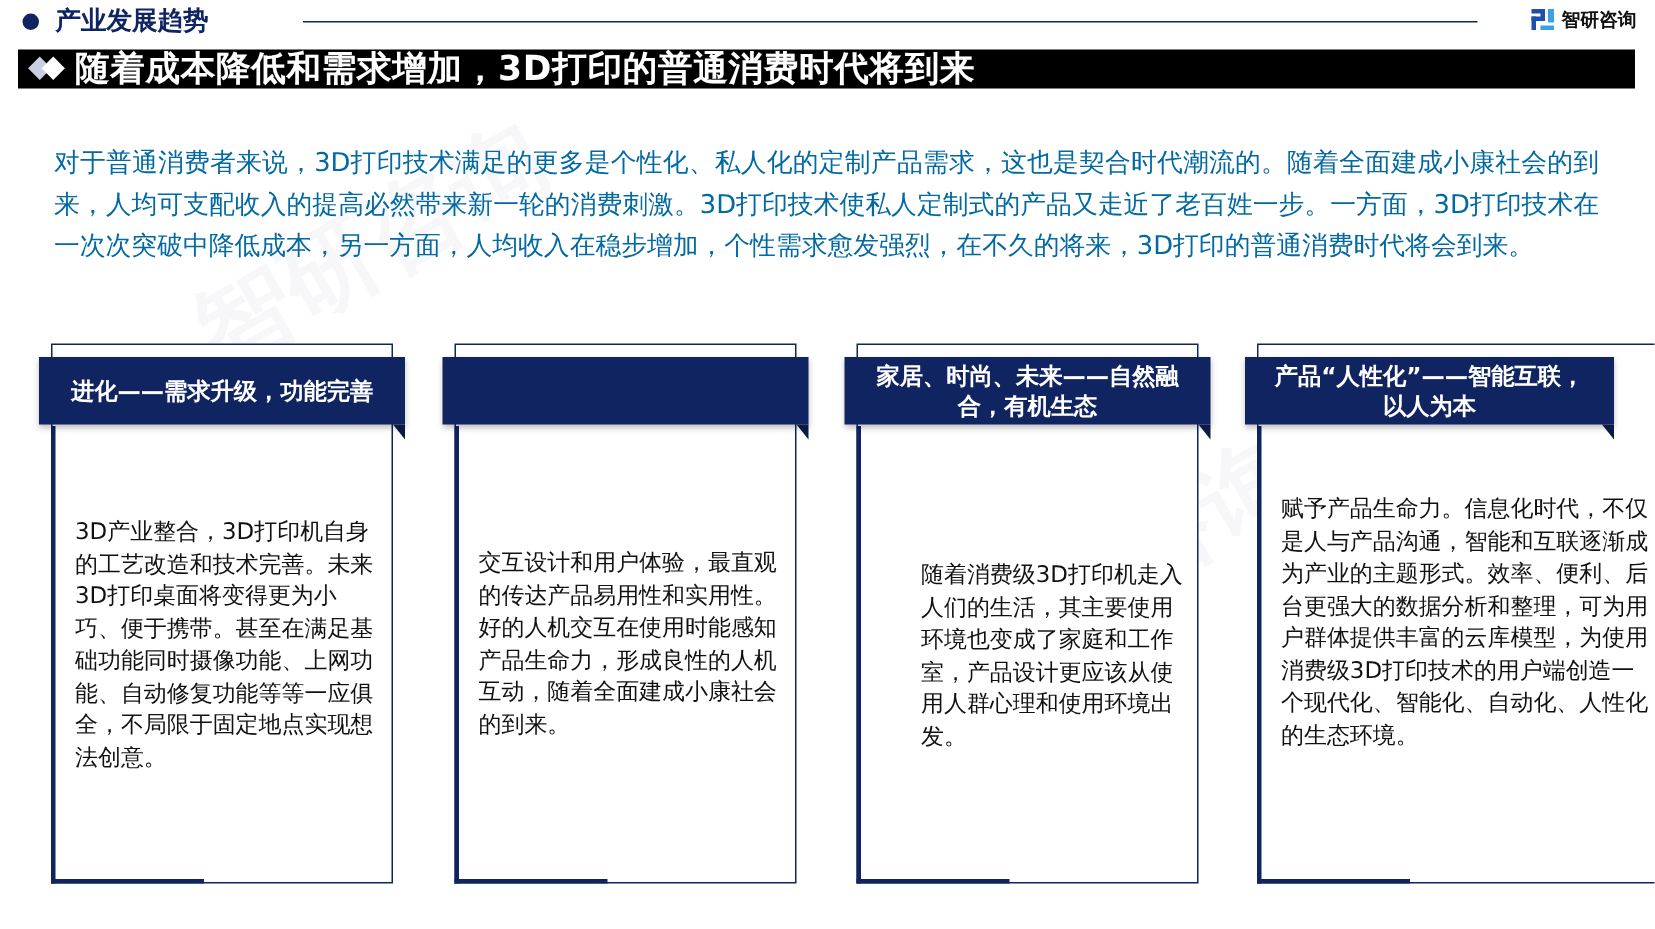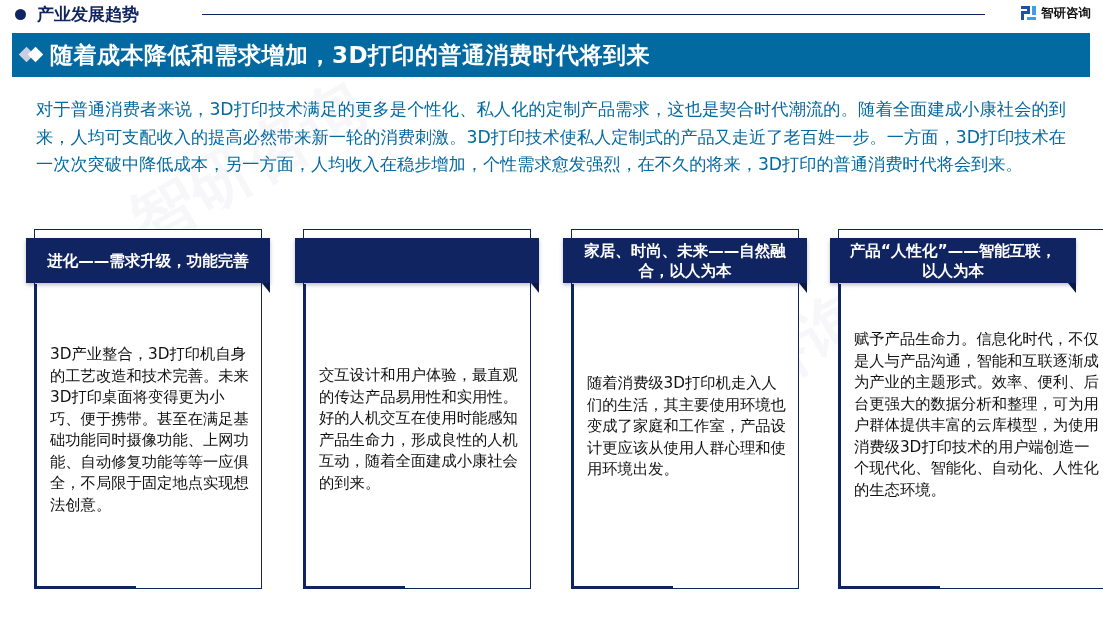--- a/index.html
+++ b/index.html
@@ -26,22 +26,22 @@
   .topbar .rule {
     position: absolute; left: 202px; right: 118px; top: 14px; height: 1px; background: #0f2460;
   }
   .brand { position: absolute; right: 12px; top: 4px; display: flex; align-items: center; gap: 4px; }
   .brand-logo { width: 16px; height: 16px; position: relative; }
   .brand-logo span { position: absolute; display: block; }
   .brand-name { font-size: 12.5px; font-weight: bold; color: #111; line-height: 18px; }
 
   
   .banner {
-    position: absolute; left: 12px; top: 33px; width: 1078px; height: 44px;
-    background: #0369a1; display: flex; align-items: center; text-align: center;
+    position: absolute; left: 12px; top: 33px; width: 1078px; height: 26px;
+    background: #000000; display: flex; align-items: center; text-align: center;
   }
   .banner-icon { position: relative; width: 30px; height: 20px; margin-left: 6px; }
   .banner-icon .d1, .banner-icon .d2 {
     position: absolute; width: 11px; height: 11px; transform: rotate(45deg); top: 4px;
   }
   .banner-icon .d1 { left: 3px; background: #c9cfe0; }
   .banner-icon .d2 { left: 12px; background: #ffffff; }
   .banner-title {
     color: #fff; font-size: 23px; font-weight: bold; letter-spacing: 0.5px; line-height: 39px;
     margin-left: 2px;
@@ -138,24 +138,24 @@
   </div>
   <div class="card-body" style="top:136px;">交互设计和用户体验，最直观的传达产品易用性和实用性。好的人机交互在使用时能感知产品生命力，形成良性的人机互动，随着全面建成小康社会的到来。</div>
 </div>
 
 <div class="card" style="left:571px;">
   <div class="card-box">
     <div class="thick-left"></div>
       <div class="thick-bottom"></div>
   </div>
   <div class="card-header">
-    <span>家居、时尚、未来——自然融合，以人为本</span>
+    <span>家居、时尚、未来——自然融合，有机生态</span>
     <span class="fold"></span>
   </div>
-  <div class="card-body" style="top:144px;">随着消费级3D打印机走入人们的生活，其主要使用环境也变成了家庭和工作室，产品设计更应该从使用人群心理和使用环境出发。</div>
+  <div class="card-body" style="top:144px;margin-left:27px;">随着消费级3D打印机走入人们的生活，其主要使用环境也变成了家庭和工作室，产品设计更应该从使用人群心理和使用环境出发。</div>
 </div>
 
 <div class="card" style="left:838px;width:270px;">
   <div class="card-box">
     <div class="thick-left"></div>
       <div class="thick-bottom"></div>
   </div>
   <div class="card-header" style="width:246px;">
     <span>产品“人性化”——智能互联，以人为本</span>
     <span class="fold"></span>

